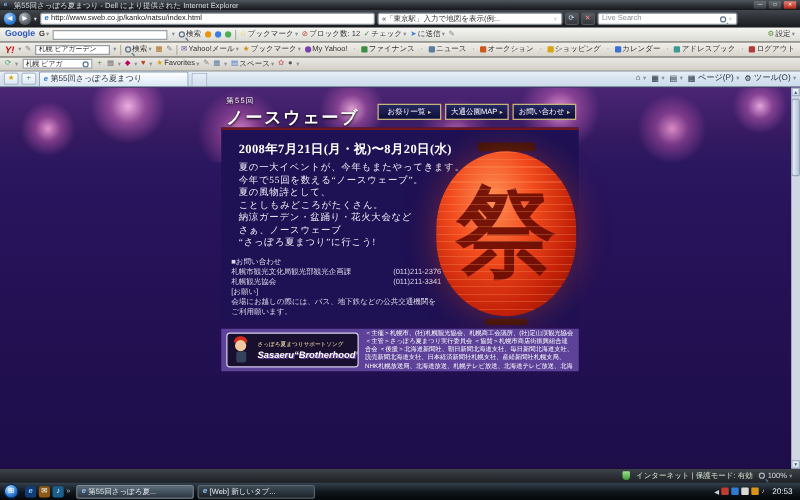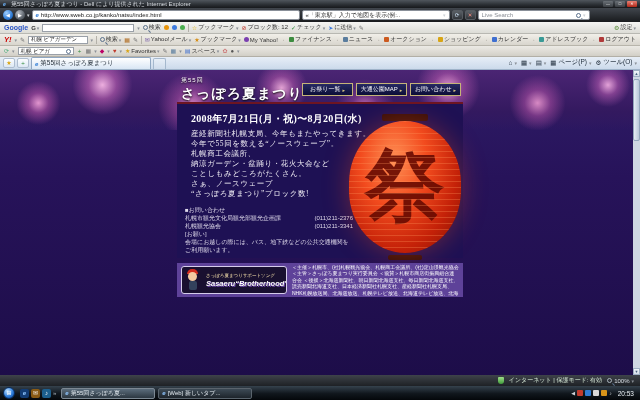--- a/index.html
+++ b/index.html
@@ -338,48 +338,48 @@
           <span class="caret">▾</span>
         </span>
     </div>
   </div>
 
   <div class="viewport">
     <div class="fireworks"></div>
 
     <div class="sitelogo">
       <div class="l1">第55回</div>
-      <div class="l2">さっぽろ夏まつり</div>
+      <div class="l2">ノースウェーブ</div>
     </div>
 
     <div class="navbtns">
       <span class="navbtn">
           <span>お祭り一覧</span>
           <span class="arr">▸</span>
         </span>
       <span class="navbtn">
           <span>大通公園MAP</span>
           <span class="arr">▸</span>
         </span>
       <span class="navbtn">
           <span>お問い合わせ</span>
           <span class="arr">▸</span>
         </span>
     </div>
 
     <div class="mainbox">
       <div class="date">2008年7月21日(月・祝)〜8月20日(水)</div>
       <div class="bodytext">
-        <div>産経新聞社札幌支局、今年もまたやってきます。</div>
+        <div>夏の一大イベントが、今年もまたやってきます。</div>
         <div>今年で55回を数える“ノースウェーブ”。</div>
-        <div>札幌商工会議所、</div>
+        <div>夏の風物詩として、</div>
+        <div>ことしもみどころがたくさん。</div>
         <div>納涼ガーデン・盆踊り・花火大会など</div>
-        <div>ことしもみどころがたくさん。</div>
         <div>さぁ、ノースウェーブ</div>
-        <div>“さっぽろ夏まつり”ブロック数!</div>
+        <div>“さっぽろ夏まつり”に行こう!</div>
       </div>
       <div class="contact">
         <div>■お問い合わせ</div>
         <div class="crow">
             <span>札幌市観光文化局観光部観光企画課</span>
             <span>(011)211-2376</span>
           </div>
         <div class="crow">
             <span>札幌観光協会</span>
             <span>(011)211-3341</span>

